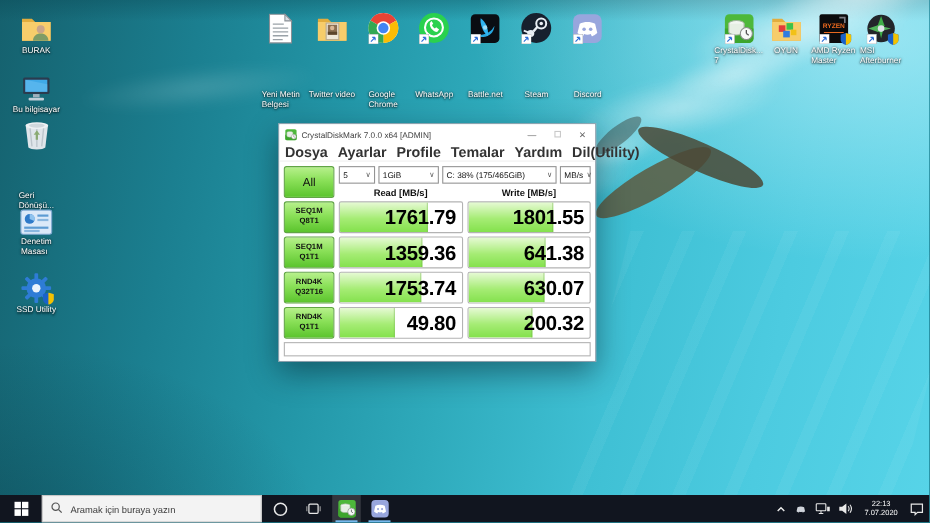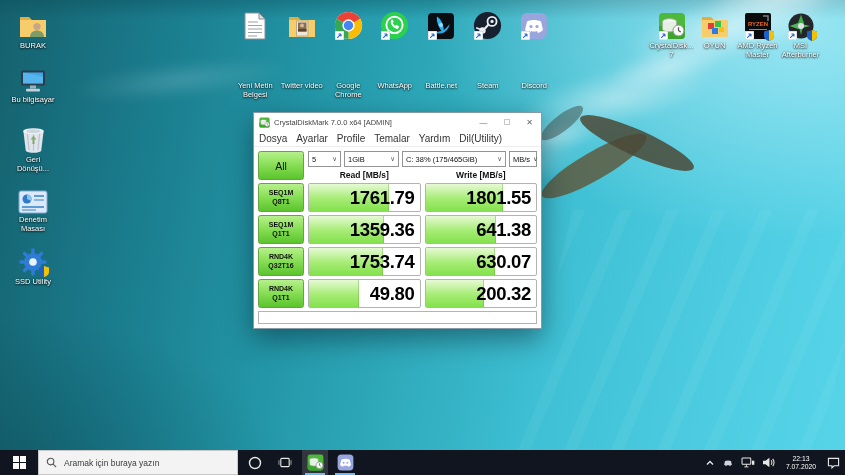--- a/index.html
+++ b/index.html
@@ -29,37 +29,37 @@
   .wp-rays{position:absolute;left:540px;top:210px;width:305px;height:265px;opacity:.5;pointer-events:none;transform:skewX(-14deg);
     background:repeating-linear-gradient(100deg, rgba(255,255,255,.09) 0 12px, transparent 12px 46px);}
   .wp-fins{position:absolute;left:532px;top:68px;pointer-events:none;filter:blur(.6px);}
 
   
   .dicon{position:absolute;width:48px;display:flex;flex-direction:column;align-items:center;cursor:pointer;}
   .dicon .ig{height:32px;display:flex;align-items:flex-end;justify-content:center;position:relative;}
   .dicon .ig svg{display:block;}
   .dicon .sc{position:absolute;left:1px;bottom:0;}
   .dicon .sh{position:absolute;right:-2px;bottom:-1px;}
-  .dicon .lbl{margin-top:2px;font-size:7.5px;line-height:8.5px;color:#fff;text-align:center;white-space:pre-line;
+  .dicon .lbl{margin-top:2px;font-size:7.5px;line-height:8.5px;color:#fff;white-space:pre-line;
     text-shadow:0 1px 2px rgba(0,0,0,.85),0 0 2px rgba(0,0,0,.6);}
   .icon-row{position:absolute;top:8px;display:flex;}
   .icon-row .dicon{position:static;}
   #top-icons-1{left:232px;}  #top-icons-1 .dicon{width:46.5px;gap:40px;}
   #top-icons-2{left:650px;}  #top-icons-2 .dicon{width:43px;}
 
   
   .cdm-window{position:absolute;left:253px;top:112px;width:289px;background:#fff;
     border:1px solid rgba(70,100,120,.65);box-shadow:0 10px 26px rgba(0,20,30,.45);}
   .titlebar{height:18px;display:flex;align-items:center;padding:0 0 0 5px;background:#fff;}
   .titlebar .app-ico svg{width:11px;height:11px;display:block;}
   .titlebar .t-text{font-size:7.5px;color:#444;margin-left:4px;flex:1;white-space:nowrap;}
   .win-btn{width:23px;height:18px;display:flex;align-items:center;justify-content:center;font-size:8px;color:#666;}
   .win-btn.max span{width:6px;height:6px;border:1px solid #c9c9c9;display:block;}
   .menubar{height:16px;display:flex;align-items:center;padding:0 5px;border-bottom:1px solid #ececec;background:#fff;}
-  .menu-item{font-size:10px;color:#333;margin-right:9px;cursor:default;}
+  .menu-item{font-size:13px;color:#333;margin-right:9px;cursor:default;font-weight:bold;}
   .client{padding:4px;background:#fff;}
   .cdm-grid{display:grid;grid-template-columns:46px 1fr 1fr;gap:3px 4px;}
   .all-btn{grid-column:1;grid-row:1/3;border:1px solid #61a545;border-radius:2.5px;
     background:linear-gradient(180deg,var(--btn-g-top) 0%,#8ae058 45%,var(--btn-g-bot) 100%);
     font-weight:normal;font-size:10.5px;color:#111;font-family:"Liberation Sans",sans-serif;cursor:pointer;}
   .selrow{grid-column:2/4;grid-row:1;display:flex;gap:3px;}
   .sel{height:16px;border:1px solid #949494;background:#fff;display:flex;align-items:center;justify-content:space-between;
     font-size:7.5px;color:#111;padding:0 3px;cursor:pointer;}
   .sel .chev{font-size:6.5px;color:#555;margin-left:3px;}
   .w1{width:33px;} .w2{width:55px;} .w3{flex:1;} .w4{width:28px;}
@@ -118,21 +118,21 @@
           <svg width="30" height="25" viewBox="0 0 30 25">
             <rect x="3" y="1.5" width="24" height="15" rx="1.5" fill="#2b3b4e"></rect>
             <rect x="5" y="3.5" width="20" height="11" fill="#3fa9e8"></rect>
             <path d="M5 3.5l20 4v7H5z" fill="#6ec2f2" opacity=".5"></path>
             <rect x="12" y="16.5" width="6" height="3" fill="#9fb0bd"></rect>
             <rect x="8" y="19.8" width="14" height="2.6" rx="1" fill="#c3cfd9"></rect>
           </svg>
         </div>
         <div class="lbl">Bu bilgisayar</div>
       </div>
-      <div class="dicon" style="left: 9px; top: 122px;">
+      <div class="dicon" style="left: 9px; top: 105px; gap: 35px;">
         <div class="ig">
           <svg width="25" height="28" viewBox="0 0 26 28">
             <path d="M2.5 5 L5 25.5a8.5 2.8 0 0 0 16 0L23.5 5z" fill="#dfe5ea"></path>
             <ellipse cx="13" cy="4.8" rx="10.8" ry="3.1" fill="#eef1f4"></ellipse>
             <ellipse cx="13" cy="4.8" rx="7.4" ry="2" fill="#cfd7dd"></ellipse>
             <path d="M6.6 7.5l1.8 17M13 8v17M19.4 7.5l-1.8 17" stroke="#bcc5cc" stroke-width="1.3" fill="none"></path>
             <path d="M10 13.5l3-4.2 3 4.2h-1.9v4.6h-2.2v-4.6z" fill="#7aa05a" opacity=".8"></path>
           </svg>
         </div>
         <div class="lbl">Geri

